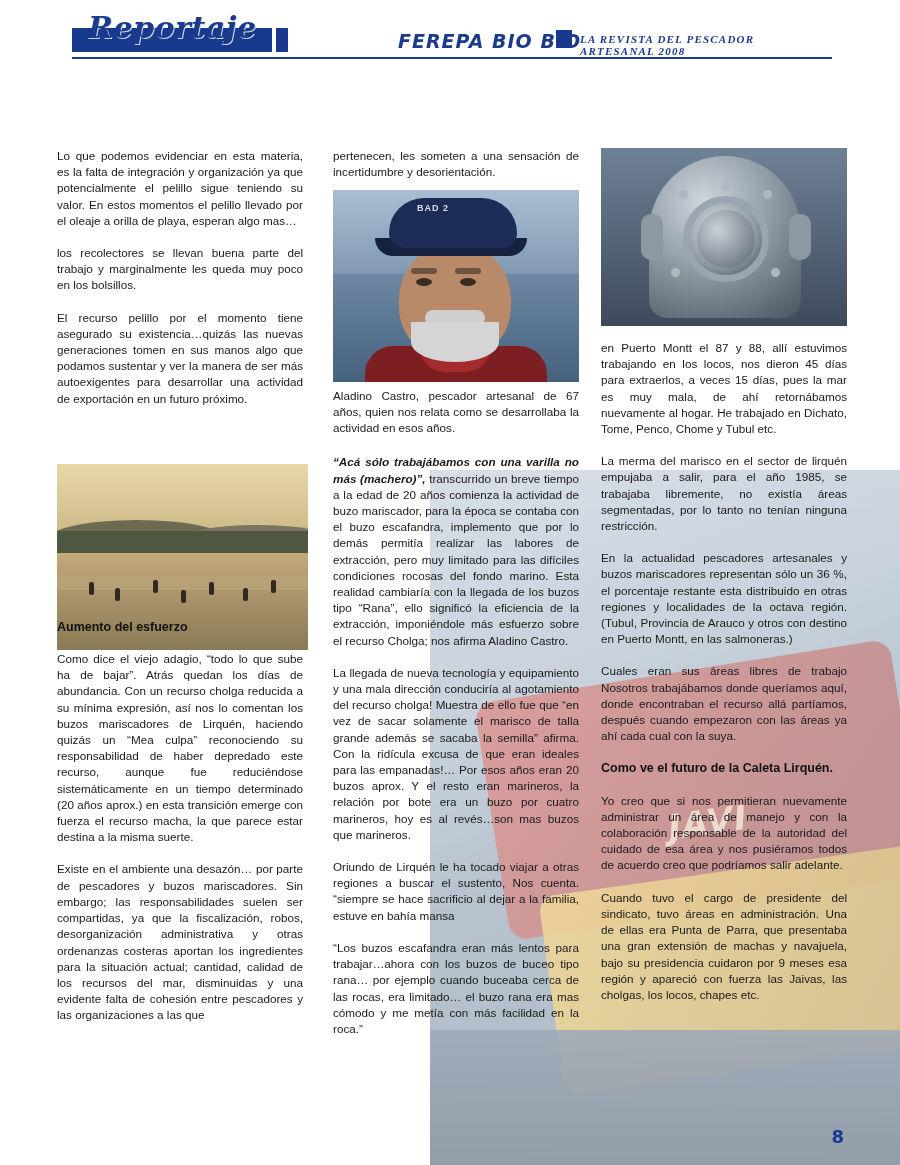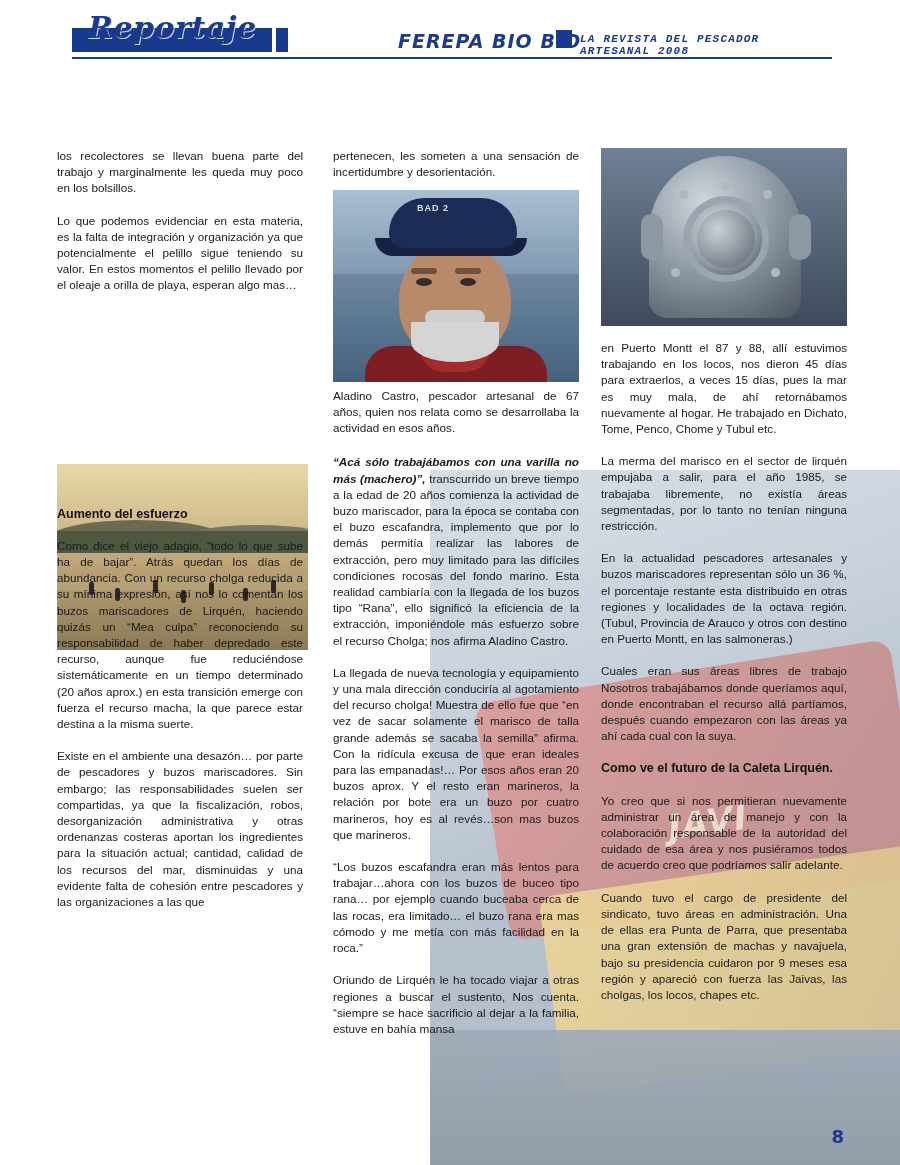--- a/index.html
+++ b/index.html
@@ -77,21 +77,21 @@
   .mag-square {
     position: absolute;
     left: 556px; top: 30px;
     width: 16px;
     height: 18px;
     background: #173a8f;
   }
   .mag-sub {
     position: absolute;
     left: 580px; top: 33px;
-    font-family: Liberation Mono, monospace;
+    font-family: Liberation Serif, serif;
     font-weight: bold;
     font-style: italic;
     font-size: 11px;
     color: #1b3a8c;
     letter-spacing: 1.2px;
   }
 
   
   .col {
     position: absolute;
@@ -414,37 +414,38 @@
       <div class="beach-fig" style="left:32px;  top:118px;"></div>
       <div class="beach-fig" style="left:58px;  top:124px;"></div>
       <div class="beach-fig" style="left:96px;  top:116px;"></div>
       <div class="beach-fig" style="left:124px; top:126px;"></div>
       <div class="beach-fig" style="left:152px; top:118px;"></div>
       <div class="beach-fig" style="left:186px; top:124px;"></div>
       <div class="beach-fig" style="left:214px; top:116px;"></div>
     </div>
 
     <div class="col col-1">
+      <p>Lo que podemos evidenciar en esta materia, es la falta de integración y organización ya que potencialmente el pelillo sigue teniendo su valor. En estos momentos el pelillo  llevado por el oleaje a orilla de playa, esperan algo mas…</p>
       <p>los recolectores se llevan buena parte del trabajo y marginalmente les queda muy poco en los bolsillos.</p>
-      <p>Lo que podemos evidenciar en esta materia, es la falta de integración y organización ya que potencialmente el pelillo sigue teniendo su valor. En estos momentos el pelillo  llevado por el oleaje a orilla de playa, esperan algo mas…</p>
+      <p>El recurso pelillo por el momento tiene asegurado su existencia…quizás las nuevas generaciones tomen en sus manos algo que podamos sustentar y ver la manera de ser más autoexigentes para desarrollar una actividad de exportación en un futuro próximo.</p>
       <div style="height:196px;"></div>
       <p class="subhead">Aumento del esfuerzo</p>
       <p>Como dice el viejo adagio, “todo lo que sube ha de bajar”. Atrás quedan los días de abundancia. Con un recurso cholga reducida a su mínima expresión, así nos lo comentan los buzos mariscadores de Lirquén, haciendo quizás un “Mea culpa” reconociendo su responsabilidad de haber depredado este recurso, aunque fue reduciéndose sistemáticamente en un tiempo determinado (20 años aprox.) en esta transición emerge con fuerza el recurso macha, la que parece estar destina a la misma suerte.</p>
       <p>Existe en el ambiente una desazón… por parte de pescadores y buzos mariscadores. Sin embargo; las responsabilidades suelen ser compartidas, ya que la fiscalización, robos, desorganización administrativa y otras ordenanzas costeras aportan los ingredientes para la situación actual; cantidad, calidad de los recursos del mar, disminuidas y una evidente falta de cohesión entre pescadores y las organizaciones a las que</p>
     </div>
 
     <div class="col col-2">
       <p>pertenecen, les someten a una sensación de incertidumbre y desorientación.</p>
       <div style="height:258px;"></div>
       <p>
         <span class="quote">“Acá sólo trabajábamos con una varilla no más (machero)”,</span><span> transcurrido un breve tiempo  a la edad de 20 años comienza la actividad de buzo mariscador, para la época se contaba con el buzo escafandra, implemento que por lo demás permitía realizar las labores de extracción, pero muy limitado para las difíciles condiciones rocosas del fondo marino. Esta realidad cambiaría con la llegada de los buzos tipo “Rana”, ello significó la eficiencia de la extracción, imponiéndole más esfuerzo sobre el recurso Cholga; nos afirma Aladino Castro.</span>
       </p>
       <p>La llegada de nueva tecnología y equipamiento y una mala dirección conduciría al agotamiento del recurso cholga! Muestra de ello fue que  “en vez de sacar solamente el marisco de talla grande además se sacaba la semilla” afirma. Con la ridícula excusa de que eran ideales para las empanadas!… Por esos años eran 20 buzos aprox. Y el resto eran marineros, la relación por bote era un buzo por cuatro marineros, hoy es al revés…son mas buzos que marineros.</p>
+      <p>Oriundo de Lirquén le ha tocado viajar a otras regiones a buscar el sustento, Nos cuenta. “siempre se hace sacrificio al dejar a la familia, estuve en bahía mansa</p>
       <p>“Los buzos escafandra eran más lentos para trabajar…ahora con los buzos de buceo tipo rana… por ejemplo cuando buceaba cerca de las rocas, era limitado… el buzo rana era mas cómodo y me metía con más facilidad en la roca.”</p>
-      <p>Oriundo de Lirquén le ha tocado viajar a otras regiones a buscar el sustento, Nos cuenta. “siempre se hace sacrificio al dejar a la familia, estuve en bahía mansa</p>
     </div>
 
     <div class="caption">Aladino Castro, pescador artesanal de 67 años, quien nos relata como se desarrollaba la actividad en esos años.</div>
 
     <div class="col col-3">
       <p>en Puerto Montt el 87 y 88, allí estuvimos trabajando en los locos, nos dieron 45 días para extraerlos, a veces 15 días, pues la mar es muy mala, de ahí retornábamos nuevamente al hogar. He trabajado en Dichato, Tome, Penco, Chome y Tubul etc.</p>
       <p>La merma del marisco en el sector de lirquén empujaba a salir, para el año 1985, se trabajaba libremente, no existía áreas segmentadas, por lo tanto no tenían ninguna restricción.</p>
       <p>En la actualidad pescadores artesanales y buzos mariscadores representan sólo un 36 %, el porcentaje restante esta distribuido en otras regiones y localidades de la octava región. (Tubul, Provincia de Arauco y otros con destino en Puerto Montt, en las salmoneras.)</p>
       <p>Cuales eran sus áreas libres de trabajo Nosotros trabajábamos donde queríamos aquí, donde encontraban el recurso allá partíamos, después cuando empezaron con las áreas ya ahí cada cual con la suya.</p>
       <p class="subhead">Como ve el futuro de la Caleta Lirquén.</p>

